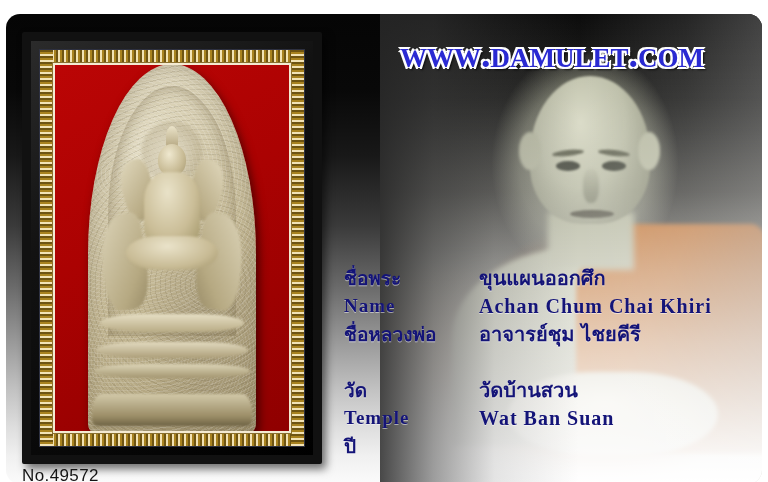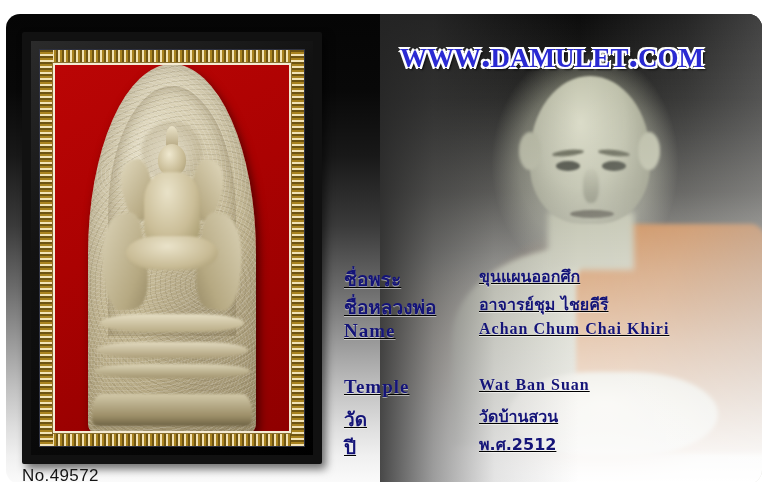--- a/index.html
+++ b/index.html
@@ -252,29 +252,29 @@
   #caption{
     position:absolute; left:16px; top:452px; width:300px;
     font-family:Liberation Sans, sans-serif;
     font-size:17px; color:#151515; letter-spacing:.4px;
   }
 
   
   #info{
     position:absolute; left:338px; top:250px; width:420px;
   }
-  .row{ display:flex; align-items:flex-start; height:28px;text-decoration:underline; }
+  .row{ display:flex; align-items:center; height:28px; }
   .lbl{
     width:135px; flex:0 0 135px;
     color:#141478; font-weight:bold; font-size:19px;
     font-family:"DejaVu Sans","Liberation Sans",sans-serif;
     white-space:nowrap; text-shadow:0 1px 0 rgba(255,255,255,.5);
   }
   .val{
-    color:#141478; font-weight:bold; font-size:16px;
+    color:#141478; font-weight:bold; font-size:20px;
     font-family:"DejaVu Sans","Liberation Sans",sans-serif;
     white-space:nowrap; text-shadow:0 1px 0 rgba(255,255,255,.5);
   }
   .lbl.en,.val.en{ font-family:"Liberation Serif","DejaVu Serif",serif; letter-spacing:1px; }
 </style>
 </head>
 <body>
 
 <div id="card">
 
@@ -333,36 +333,35 @@
   </div>
 
   <div id="caption">No.49572</div>
 
   <div id="info">
     <div class="row">
       <div class="lbl">ชื่อพระ</div>
       <div class="val">ขุนแผนออกศึก</div>
     </div>
     <div class="row">
+      <div class="lbl en">Name</div>
+      <div class="val en">Achan Chum Chai Khiri</div>
+    </div>
+    <div class="row">
       <div class="lbl">ชื่อหลวงพ่อ</div>
       <div class="val">อาจารย์ชุม ไชยคีรี</div>
     </div>
     <div class="row">
-      <div class="lbl en">Name</div>
-      <div class="val en">Achan Chum Chai Khiri</div>
-    </div>
-    <div class="row">
+    </div>
+    <div class="row">
+      <div class="lbl">วัด</div>
+      <div class="val">วัดบ้านสวน</div>
     </div>
     <div class="row">
       <div class="lbl en">Temple</div>
       <div class="val en">Wat Ban Suan</div>
     </div>
     <div class="row">
-      <div class="lbl">วัด</div>
-      <div class="val">วัดบ้านสวน</div>
-    </div>
-    <div class="row">
       <div class="lbl">ปี</div>
-      <div class="val">พ.ศ.2512</div>
     </div>
   </div>
 
 </div>
 
 </body></html>

